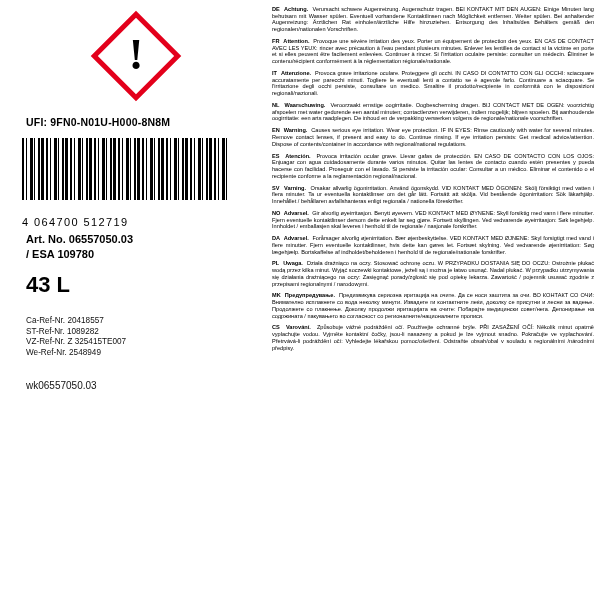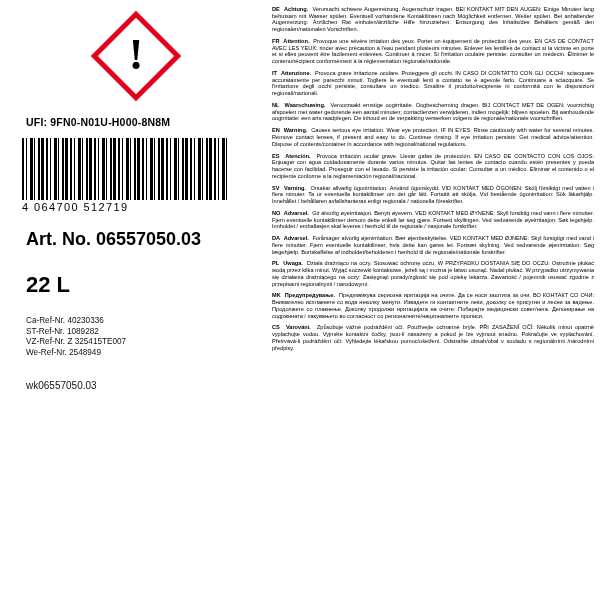--- a/index.html
+++ b/index.html
@@ -89,31 +89,31 @@
     background:
       repeating-linear-gradient(to right,
         #000 0px, #000 2px, #fff 2px, #fff 4px,
         #000 4px, #000 5px, #fff 5px, #fff 8px,
         #000 8px, #000 11px, #fff 11px, #fff 12px,
         #000 12px, #000 13px, #fff 13px, #fff 16px,
         #000 16px, #000 18px, #fff 18px, #fff 19px,
         #000 19px, #000 22px, #fff 22px, #fff 24px);
   }
   .barcode-digits {
-    margin-top: 1px;
+    margin-top: 16px;
     font-size: 11px;
     letter-spacing: 1.4px;
     font-family: "Liberation Sans", sans-serif;
   }
 
   .artno {
     position: absolute;
     left: 26px;
     top: 232px;
-    font-size: 18px;
+    font-size: 11px;
     font-weight: bold;
     line-height: 15px;
   }
   .volume {
     position: absolute;
     left: 26px;
     top: 272px;
     font-size: 22px;
     font-weight: bold;
   }
@@ -172,26 +172,27 @@
 
     <div class="ufi-line">UFI: 9FN0-N01U-H000-8N8M</div>
 
     <div class="barcode-block">
       <div class="barcode-bars"></div>
       <div class="barcode-digits">4 064700 512719</div>
     </div>
 
     <div class="artno">
       <div>Art. No. 06557050.03</div>
-    </div>
-
-    <div class="volume">22 L</div>
+      <div>/ ESA 109780</div>
+    </div>
+
+    <div class="volume">43 L</div>
 
     <div class="refs">
-      <div>Ca-Ref-Nr.  40230336</div>
+      <div>Ca-Ref-Nr.  20418557</div>
       <div>ST-Ref-Nr.  1089282</div>
       <div>VZ-Ref-Nr.  Z 325415TE007</div>
       <div>We-Ref-Nr.  2548949</div>
     </div>
 
     <div class="wk-code">wk06557050.03</div>
 
   </div>
 
   <div class="right-col">

